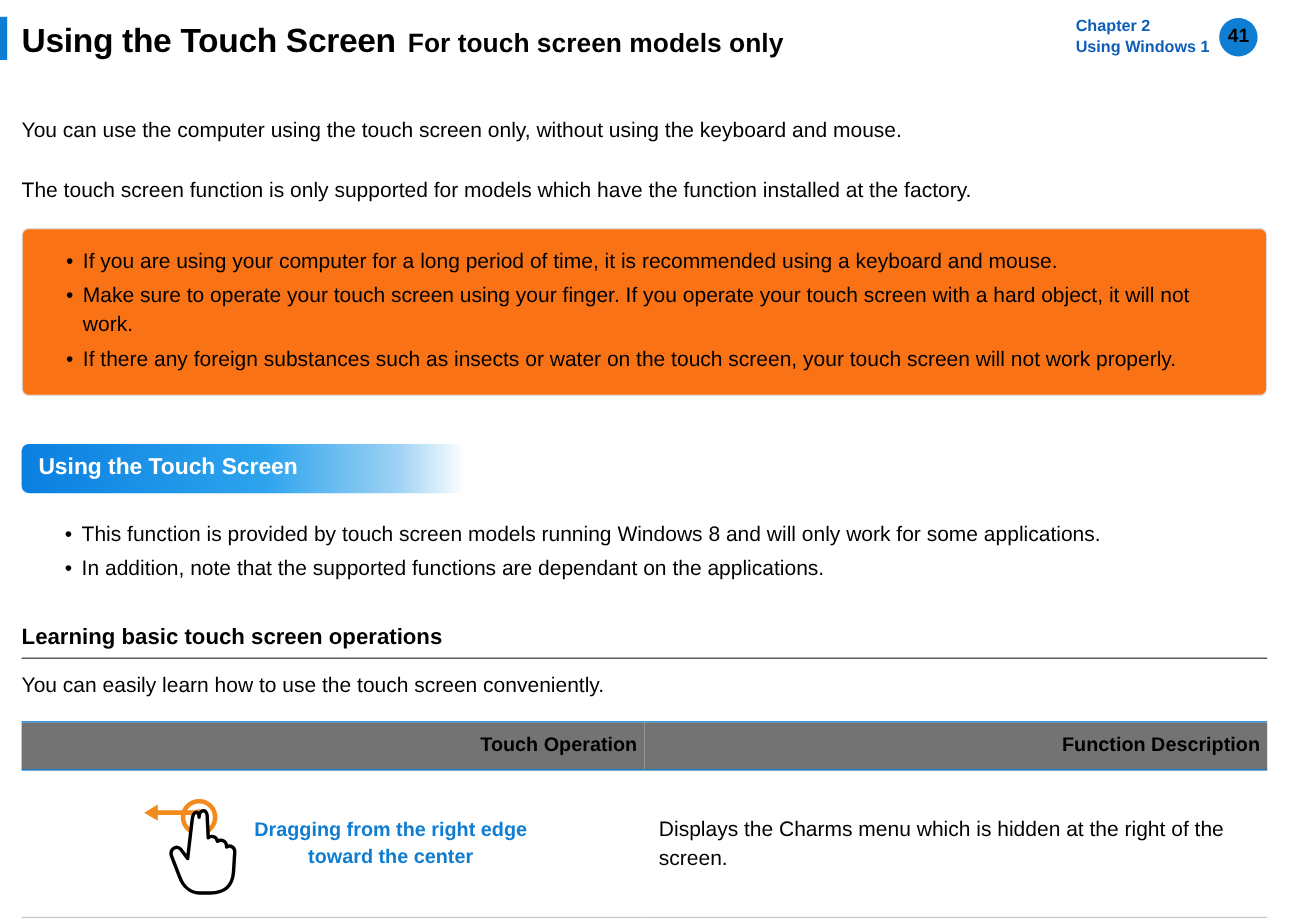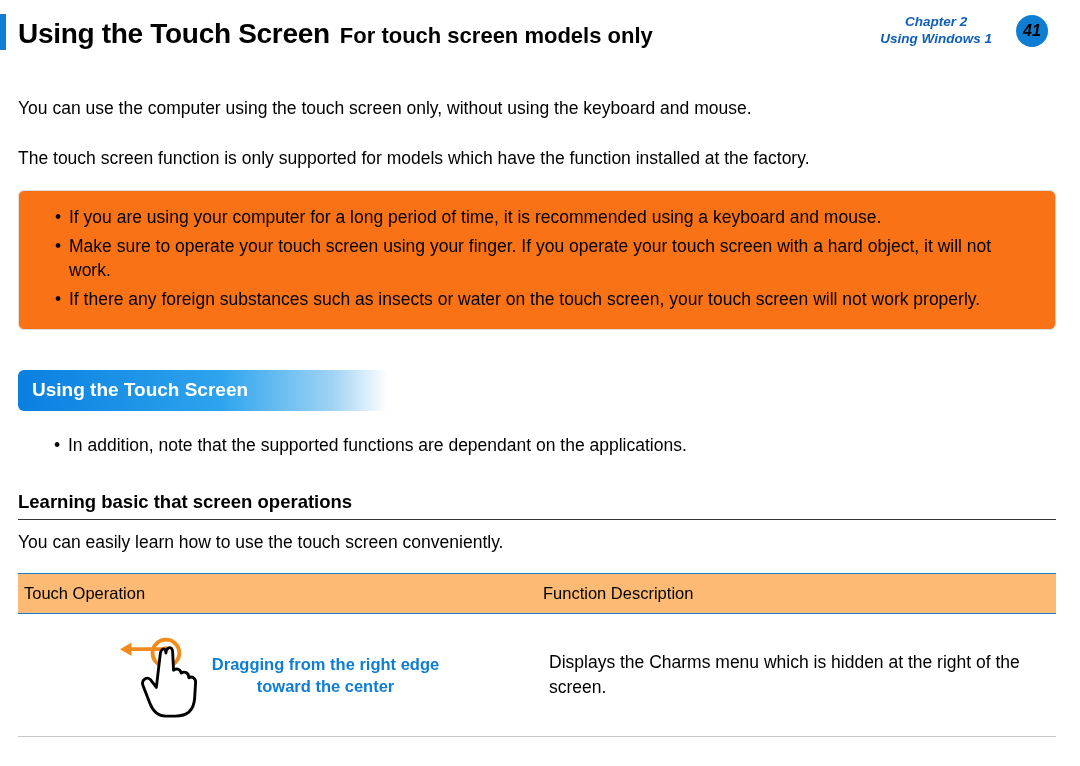--- a/index.html
+++ b/index.html
@@ -22,27 +22,27 @@
     width: 6px;
     height: 36px;
     background: #0f7dd1;
     margin-right: 12px;
     flex-shrink: 0;
   }
   .title-wrap { flex: 1; display:flex; align-items: baseline; gap: 10px; flex-wrap: wrap; }
   .title-main { font-size: 28px; font-weight: 700; letter-spacing: -0.3px; }
   .title-sub { font-size: 22px; font-weight: 700; }
   .header-right {
-    text-align: center;
+    text-align: left;
     color: #0f5fb8;
     font-weight: 700;
     font-size: 13.5px;
     line-height: 1.25;
     padding-right: 8px;
-    display:flex; align-items:center; gap:24px;font-style:italic;
+    display:flex; align-items:center; gap:8px;
   }
   .page-badge {
     width: 32px; height: 32px; border-radius: 50%;
     background: #0f7dd1; color:#000000; font-weight:700; font-size:16px;
     display:flex; align-items:center; justify-content:center;
   }
 
   .content { padding: 0 24px 0 18px; }
 
   .intro p { margin-bottom: 2px; margin-top: 25px; }
@@ -79,27 +79,27 @@
     padding-bottom: 4px;
     margin-bottom: 10px;
   }
   .sub-desc { margin-bottom: 18px; }
 
   table.touch-table {
     width: 100%;
     border-collapse: collapse;
   }
   table.touch-table thead th {
-    background: #fdba74;
+    background: #737373;
     border-top: 1.5px solid #0f7dd1;
     border-bottom: 1.5px solid #0f7dd1;
     padding: 8px 6px;
-    font-weight: 400;
+    font-weight: 700;
     font-size: 16.5px;
-    text-align: left;
+    text-align: right;
   }
   table.touch-table thead th:first-child { width: 50%; }
   table.touch-table tbody td {
     border-bottom: 1px solid #c7c7c7;
     padding: 18px 12px;
     vertical-align: middle;
   }
   .op-cell { display:flex; align-items:center; justify-content:center; }
   .op-label {
     color:#0f7dd1; font-weight:700; text-align:center; font-size:16.5px;
@@ -138,24 +138,25 @@
     <ul>
       <li>If you are using your computer for a long period of time, it is recommended using a keyboard and mouse.</li>
       <li>Make sure to operate your touch screen using your finger. If you operate your touch screen with a hard object, it will not work.</li>
       <li>If there any foreign substances such as insects or water on the touch screen, your touch screen will not work properly.</li>
     </ul>
   </div>
 
   <div class="section-heading">Using the Touch Screen</div>
 
   <ul class="secondary-bullets">
+    <li>This function is provided by touch screen models running Windows 8 and will only work for some applications.</li>
     <li>In addition, note that the supported functions are dependant on the applications.</li>
   </ul>
 
-  <div class="subheading">Learning basic that screen operations</div>
+  <div class="subheading">Learning basic touch screen operations</div>
   <p class="sub-desc">You can easily learn how to use the touch screen conveniently.</p>
 
   <table class="touch-table">
     <thead>
       <tr>
         <th>Touch Operation</th>
         <th>Function Description</th>
       </tr>
     </thead>
     <tbody>

